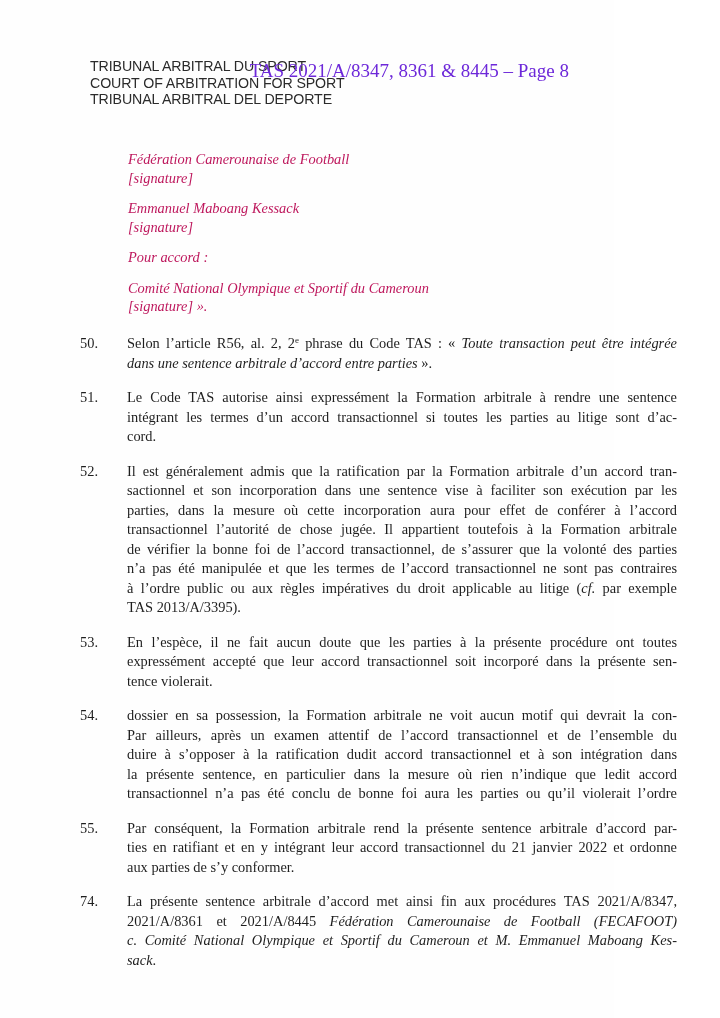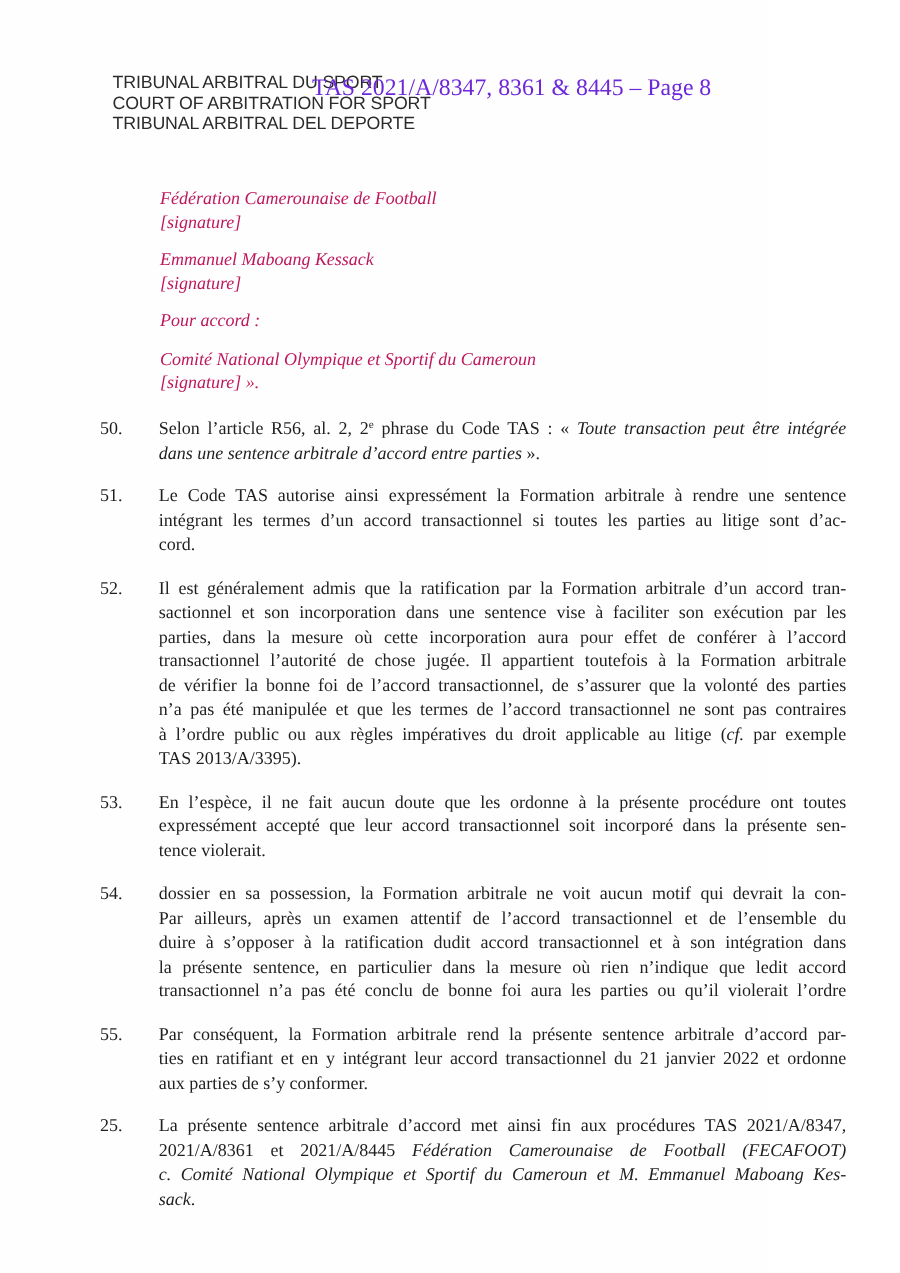--- a/index.html
+++ b/index.html
@@ -142,21 +142,21 @@
           <span class="line"><span>transactionnel l’autorité de chose jugée. Il appartient toutefois à la Formation arbitrale</span></span>
           <span class="line"><span>de vérifier la bonne foi de l’accord transactionnel, de s’assurer que la volonté des parties</span></span>
           <span class="line"><span>n’a pas été manipulée et que les termes de l’accord transactionnel ne sont pas contraires</span></span>
           <span class="line"><span>à l’ordre public ou aux règles impératives du droit applicable au litige (</span><span class="it">cf.</span><span> par exemple</span></span>
           <span class="line last"><span>TAS 2013/A/3395).</span></span>
         </div>
       </div>
       <div class="para">
         <div class="para-num">53.</div>
         <div class="para-body">
-          <span class="line"><span>En l’espèce, il ne fait aucun doute que les ordonne à la présente procédure ont toutes</span></span>
+          <span class="line"><span>En l’espèce, il ne fait aucun doute que les parties à la présente procédure ont toutes</span></span>
           <span class="line"><span>expressément accepté que leur accord transactionnel soit incorporé dans la présente sen-</span></span>
           <span class="line last"><span>tence violerait.</span></span>
         </div>
       </div>
       <div class="para">
         <div class="para-num">54.</div>
         <div class="para-body">
           <span class="line"><span>dossier en sa possession, la Formation arbitrale ne voit aucun motif qui devrait la con-</span></span>
           <span class="line"><span>Par ailleurs, après un examen attentif de l’accord transactionnel et de l’ensemble du</span></span>
           <span class="line"><span>duire à s’opposer à la ratification dudit accord transactionnel et à son intégration dans</span></span>
@@ -166,21 +166,21 @@
       </div>
       <div class="para">
         <div class="para-num">55.</div>
         <div class="para-body">
           <span class="line"><span>Par conséquent, la Formation arbitrale rend la présente sentence arbitrale d’accord par-</span></span>
           <span class="line"><span>ties en ratifiant et en y intégrant leur accord transactionnel du 21 janvier 2022 et ordonne</span></span>
           <span class="line last"><span>aux parties de s’y conformer.</span></span>
         </div>
       </div>
       <div class="para">
-        <div class="para-num">25.</div>
+        <div class="para-num">74.</div>
         <div class="para-body">
           <span class="line"><span>La présente sentence arbitrale d’accord met ainsi fin aux procédures TAS 2021/A/8347,</span></span>
           <span class="line"><span>2021/A/8361 et 2021/A/8445 </span><span class="it">Fédération Camerounaise de Football (FECAFOOT)</span></span>
           <span class="line"><span class="it">c. Comité National Olympique et Sportif du Cameroun et M. Emmanuel Maboang Kes-</span></span>
           <span class="line last"><span class="it">sack</span><span>.</span></span>
         </div>
       </div>
     </div>
 
 </div>

